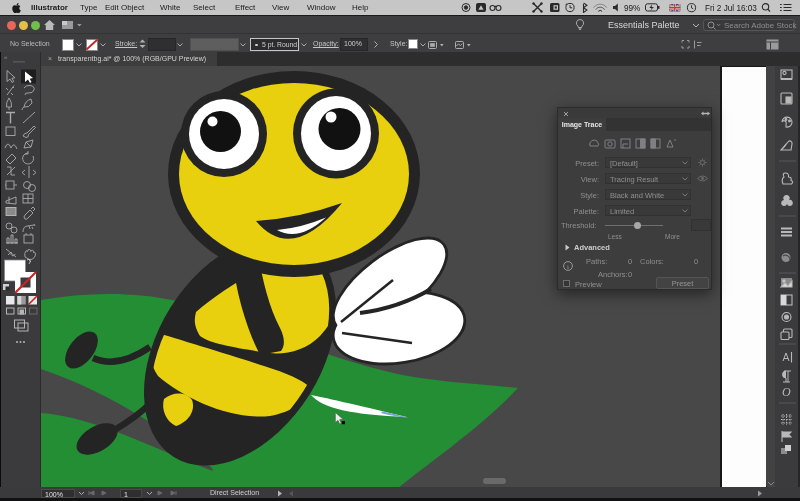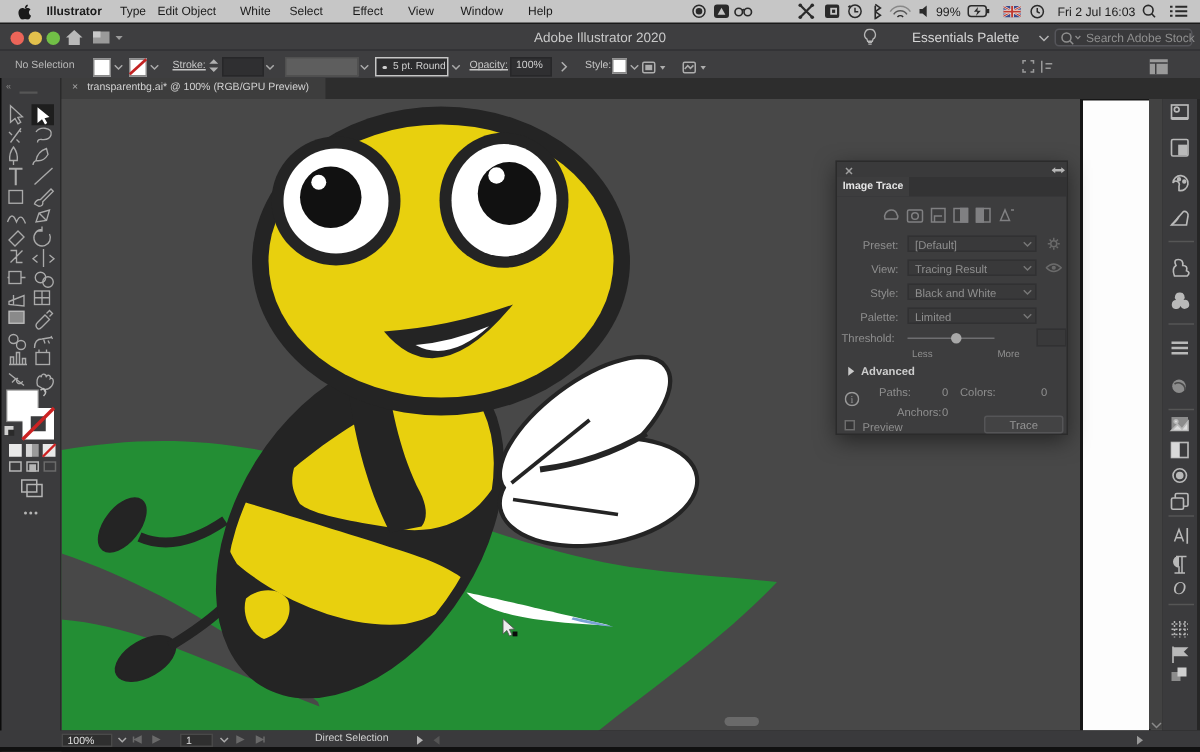--- a/index.html
+++ b/index.html
@@ -121,21 +121,20 @@
   <div id="titlebar">
     <div class="tl" style="left:7px;background:#ec6559"></div>
     <div class="tl" style="left:19px;background:#e2c04c"></div>
     <div class="tl" style="left:31px;background:#71bf46"></div>
     <svg class="abs" style="left:44px;top:3px" width="40" height="12" viewBox="0 0 40 12">
       <path d="M5.5 1 L11 6 H9.2 V11 H1.8 V6 H0 Z" fill="#b9b9b9"></path>
       <rect x="18" y="2" width="11" height="8" fill="#9a9a9a"></rect>
         <rect x="18" y="2" width="5" height="4" fill="#c9c9c9"></rect>
       <path d="M33 5 l2.4 2.6 L37.8 5z" fill="#9a9a9a"></path>
     </svg>
-    <div class="abs" style="left:0;width:800px;text-align:center;top:4px;font-size:9px;color:#c9c9c9">Adobe Illustrator 2020</div>
     <svg class="abs" style="left:575px;top:3px" width="10" height="12" viewBox="0 0 10 12">
         <path d="M5 .5 a3.6 3.6 0 0 1 2 6.6 l-.4 1.4 h-3.2 l-.4-1.4 A3.6 3.6 0 0 1 5 .5z M3.6 9.2 h2.8 M3.9 10.4 h2.2" fill="none" stroke="#b5b5b5" stroke-width="0.9"></path>
       </svg>
     <div class="abs" style="left:608px;top:4px;font-size:9px;color:#d6d6d6">Essentials Palette</div>
     <svg class="abs" style="left:692px;top:7px" width="8" height="6">
         <path d="M1 1 l3 3 3-3" fill="none" stroke="#b5b5b5"></path>
       </svg>
     <div class="abs" style="left:703px;top:2.5px;width:92px;height:12px;border:1px solid #55555a;border-radius:3px;background:#39393b"></div>
       <svg class="abs" style="left:707px;top:4.5px" width="14" height="9" viewBox="0 0 14 9">
         <circle cx="4" cy="4" r="3" fill="none" stroke="#8f8f8f"></circle>
@@ -562,15 +561,15 @@
         <text x="5" y="7.5" font-size="7" fill="#9a9a9a" text-anchor="middle" font-family="Liberation Serif, serif">i</text>
       </svg>
     <div class="abs" style="left:28px;top:149px">Paths:</div>
       <div class="abs" style="left:70px;top:149px">0</div>
     <div class="abs" style="left:82px;top:149px">Colors:</div>
       <div class="abs" style="left:136px;top:149px">0</div>
     <div class="abs" style="left:40px;top:162px">Anchors:</div>
       <div class="abs" style="left:70px;top:162px">0</div>
     <div class="abs" style="left:5px;top:172px;width:7px;height:7px;border:1px solid #6d6d6d;background:#353536"></div>
     <div class="abs" style="left:17px;top:172px">Preview</div>
-    <div class="abs" style="left:98px;top:169px;width:53px;height:12px;background:#434344;border:1px solid #555557;border-radius:2px;text-align:center;line-height:12px;color:#969696">Trace</div>
+    <div class="abs" style="left:98px;top:169px;width:53px;height:12px;background:#434344;border:1px solid #555557;border-radius:2px;text-align:center;line-height:12px;color:#969696">Preset</div>
   </div>
 </div>
 
 </body></html>

